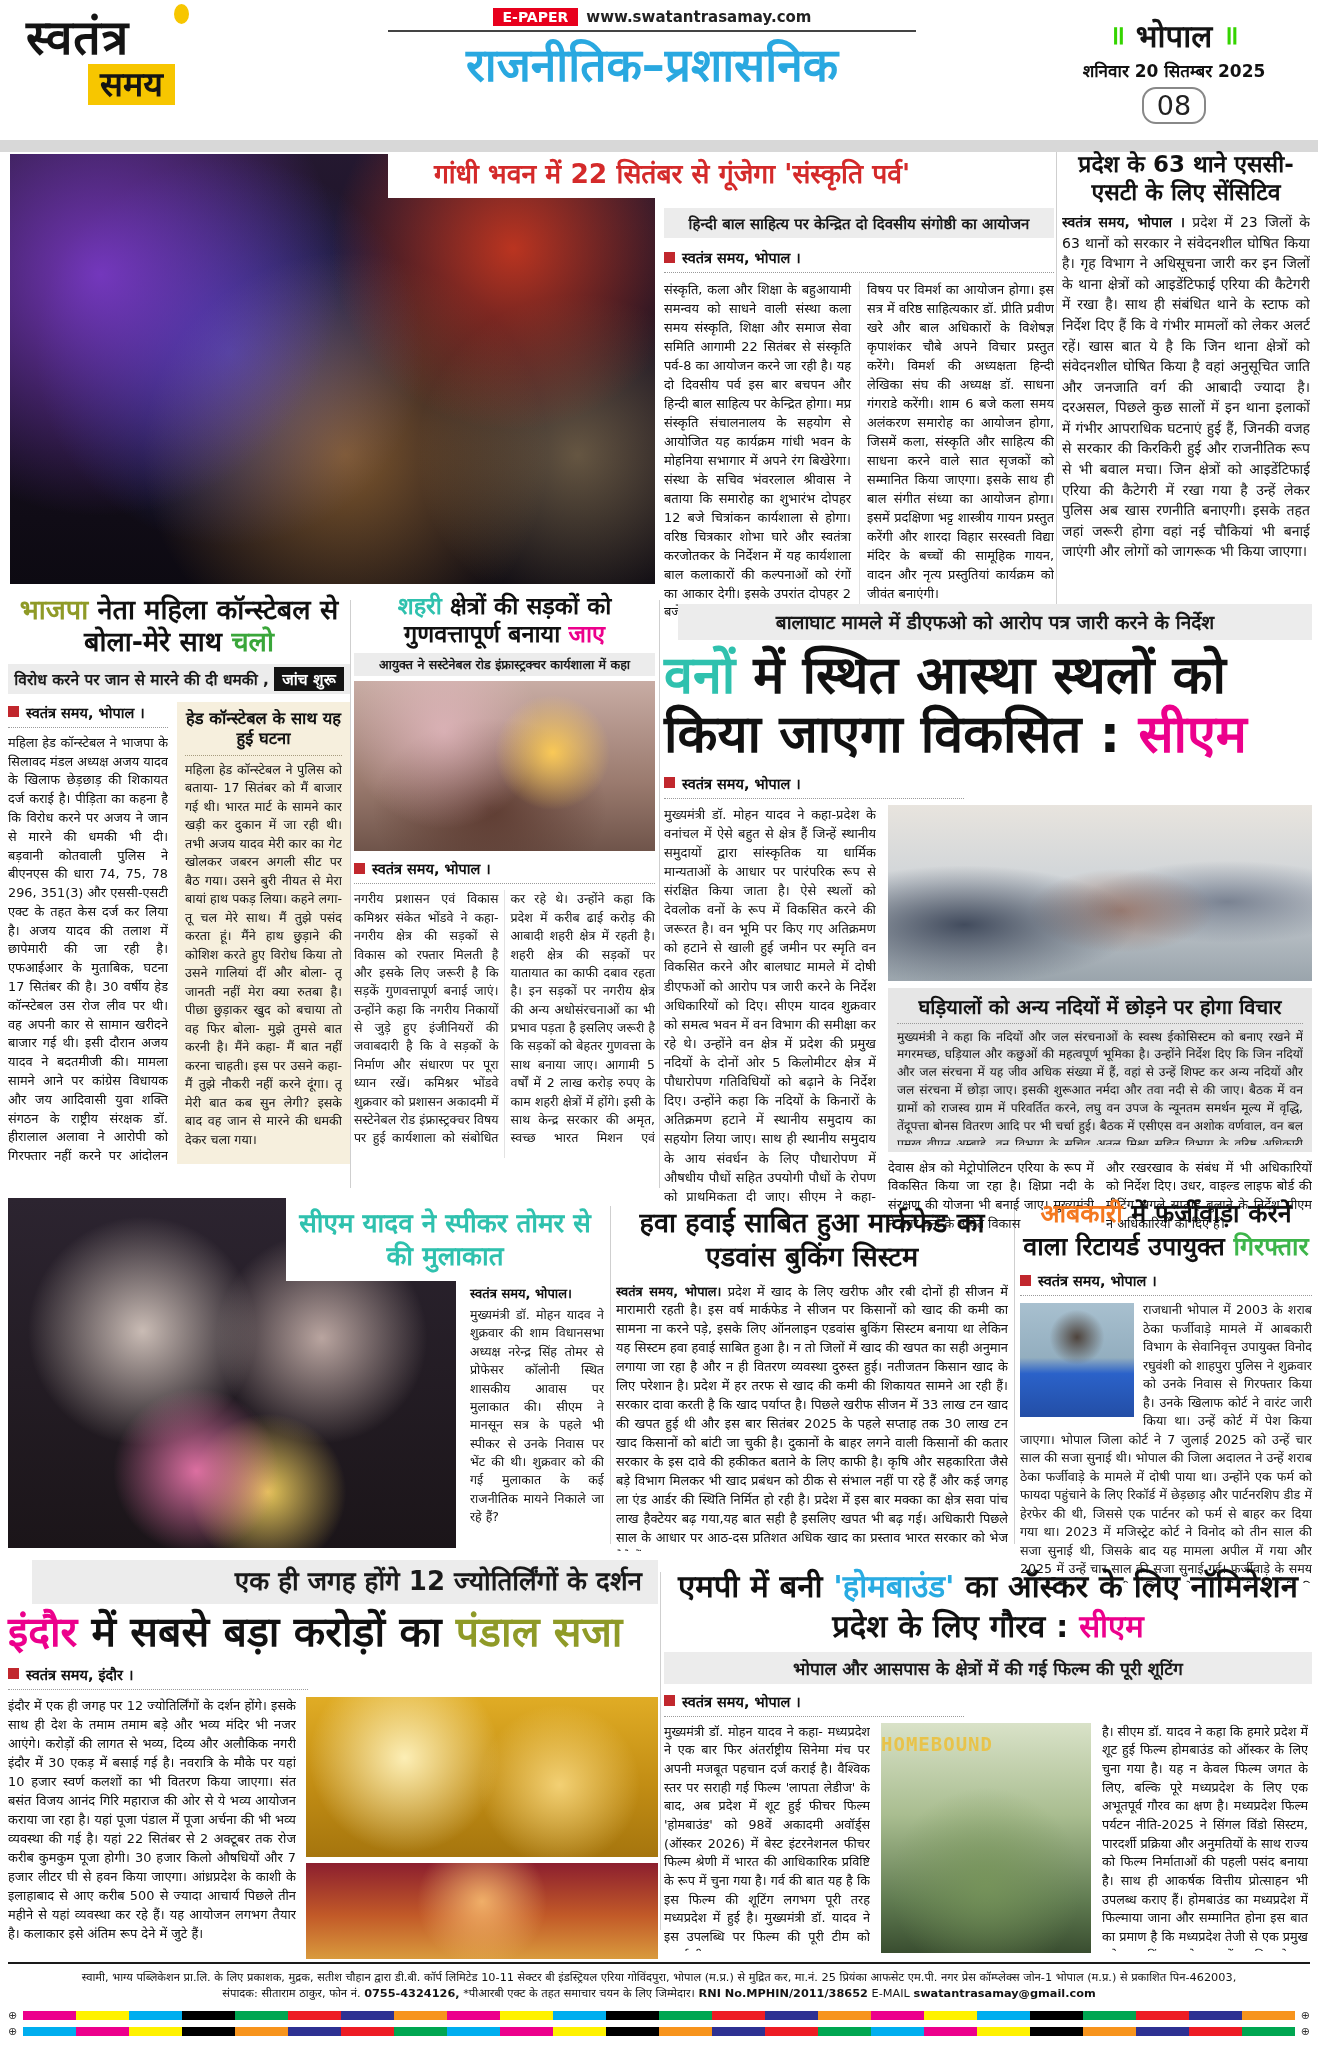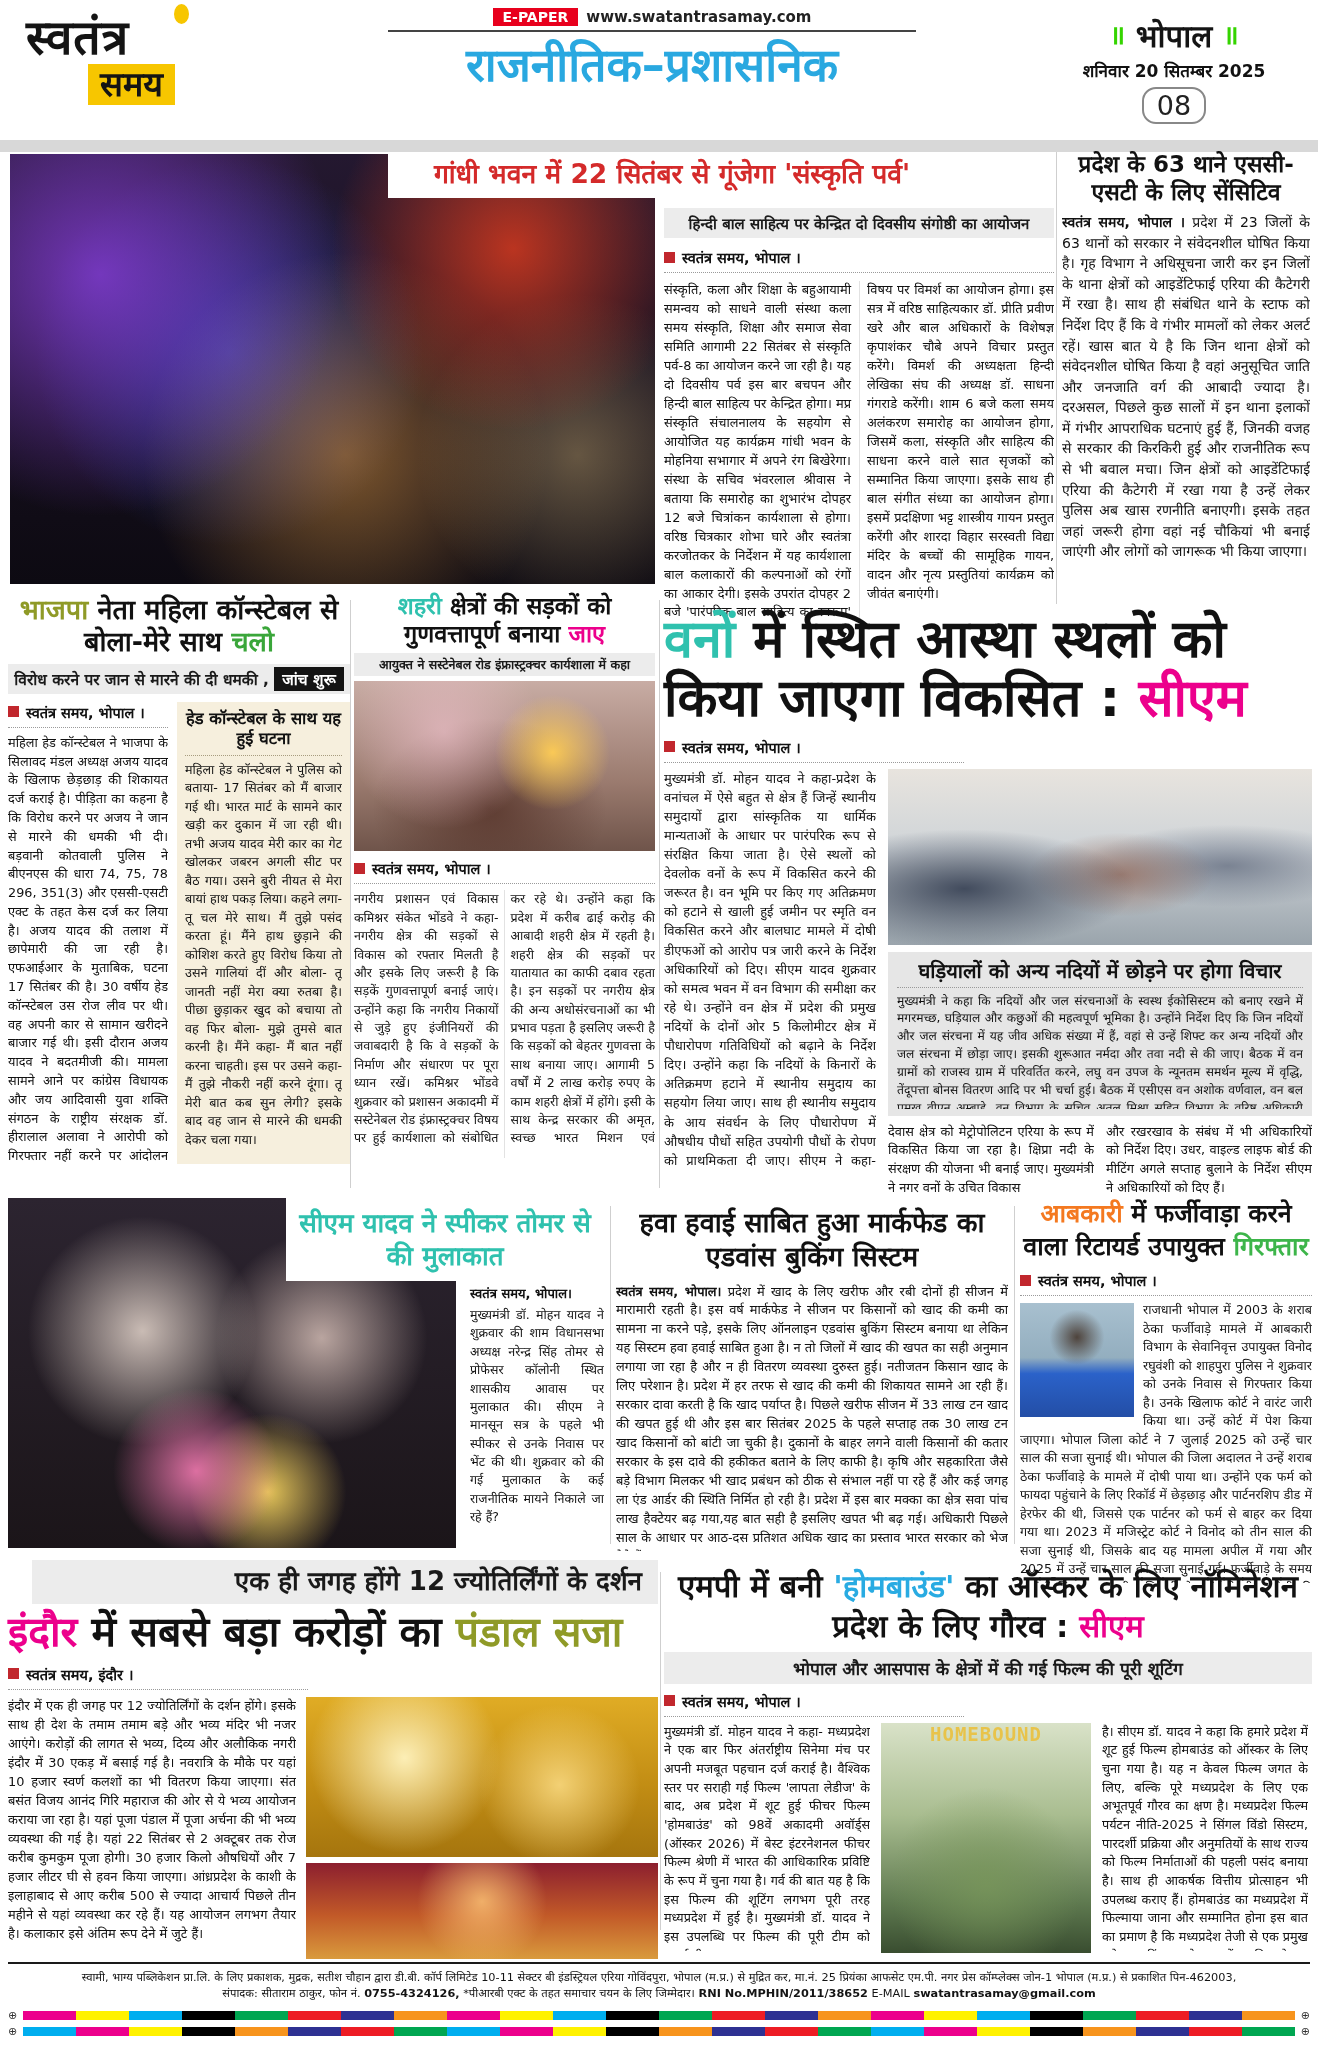--- a/index.html
+++ b/index.html
@@ -132,21 +132,21 @@
   .pandal-photo{margin-top:6px;width:100%;height:96px;
     background:
       radial-gradient(circle at 50% 40%,rgba(255,200,120,.8),transparent 35%),
       linear-gradient(180deg,#8c1f2f 0%,#c25a28 55%,#d99a3d 100%);}
   .hb-art{position:absolute;left:664px;top:1566px;width:648px;}
   .hb-h{font-size:31px;font-weight:bold;text-align:center;line-height:1.3;}
   .hb-sub{margin-top:5px;font-size:17.5px;padding:4px 2px;}
   .hb-art .byline{margin-top:7px;width:300px;}
   .hb-row{display:flex;gap:11px;margin-top:6px;}
   .hb-col{width:206px;font-size:12.7px;height:228px;}
-  .hb-poster{width:210px;height:230px;box-sizing:border-box;text-align:center;
+  .hb-poster{width:210px;height:230px;box-sizing:border-box;padding-top:10px;text-align:left;
     background:
       radial-gradient(circle at 50% 70%,rgba(120,150,90,.8),transparent 50%),
       linear-gradient(180deg,#d9e2c8 0%,#a9bd90 40%,#5f7a50 78%,#394d30 100%);}
   .hb-poster-title{color:#e8c34a;font-weight:bold;font-size:19px;letter-spacing:1px;
     font-family:"DejaVu Sans Mono",monospace;}
   
   .footer{position:absolute;left:8px;top:1962px;width:1302px;border-top:2px solid #1a1a1a;padding-top:6px;}
   .f-line{font-size:11.3px;text-align:center;color:#141414;line-height:1.4;}
   .colorbar-wrap{display:flex;align-items:center;gap:6px;margin-top:7px;}
   .reg-mark{font-size:11px;color:#333;}
@@ -241,20 +241,21 @@
     <div class="kicker shahri-sub">आयुक्त ने सस्टेनेबल रोड इंफ्रास्ट्रक्चर कार्यशाला में कहा</div>
     <div class="lamp-photo photo"></div>
     <div class="byline">
       <span class="sq"></span>
       <span>स्वतंत्र समय, भोपाल ।</span>
     </div>
     <div class="jtext shahri-b">नगरीय प्रशासन एवं विकास कमिश्नर संकेत भोंडवे ने कहा- नगरीय क्षेत्र की सड़कों से विकास को रफ्तार मिलती है और इसके लिए जरूरी है कि सड़कें गुणवत्तापूर्ण बनाई जाएं। उन्होंने कहा कि नगरीय निकायों से जुड़े हुए इंजीनियरों की जवाबदारी है कि वे सड़कों के निर्माण और संधारण पर पूरा ध्यान रखें। कमिश्नर भोंडवे शुक्रवार को प्रशासन अकादमी में सस्टेनेबल रोड इंफ्रास्ट्रक्चर विषय पर हुई कार्यशाला को संबोधित कर रहे थे। उन्होंने कहा कि प्रदेश में करीब ढाई करोड़ की आबादी शहरी क्षेत्र में रहती है। शहरी क्षेत्र की सड़कों पर यातायात का काफी दबाव रहता है। इन सड़कों पर नगरीय क्षेत्र की अन्य अधोसंरचनाओं का भी प्रभाव पड़ता है इसलिए जरूरी है कि सड़कों को बेहतर गुणवत्ता के साथ बनाया जाए। आगामी 5 वर्षों में 2 लाख करोड़ रुपए के काम शहरी क्षेत्रों में होंगे। इसी के साथ केन्द्र सरकार की अमृत, स्वच्छ भारत मिशन एवं प्रधानमंत्री आवास योजना, जलप्रदाय, सीवरेज, हरित क्षेत्र विकास और यूज्ड वाटर मेनेजमेंट आदि कार्यों का क्रियान्वयन भी किया जा रहा है।</div>
   </div>
 
   <div class="van-art">
+    <div class="kicker van-kicker">बालाघाट मामले में डीएफओ को आरोप पत्र जारी करने के निर्देश</div>
     <div class="van-h">
       <span style="color:#2fc1ae;">वनों</span><span> में स्थित आस्था स्थलों को किया जाएगा विकसित : </span><span style="color:#ec008c;">सीएम</span>
     </div>
     <div class="byline">
       <span class="sq"></span>
       <span>स्वतंत्र समय, भोपाल ।</span>
     </div>
     <div class="van-row">
       <div class="jtext van-c1">मुख्यमंत्री डॉ. मोहन यादव ने कहा-प्रदेश के वनांचल में ऐसे बहुत से क्षेत्र हैं जिन्हें स्थानीय समुदायों द्वारा सांस्कृतिक या धार्मिक मान्यताओं के आधार पर पारंपरिक रूप से संरक्षित किया जाता है। ऐसे स्थलों को देवलोक वनों के रूप में विकसित करने की जरूरत है। वन भूमि पर किए गए अतिक्रमण को हटाने से खाली हुई जमीन पर स्मृति वन विकसित करने और बालघाट मामले में दोषी डीएफओं को आरोप पत्र जारी करने के निर्देश अधिकारियों को दिए। सीएम यादव शुक्रवार को समत्व भवन में वन विभाग की समीक्षा कर रहे थे। उन्होंने वन क्षेत्र में प्रदेश की प्रमुख नदियों के दोनों ओर 5 किलोमीटर क्षेत्र में पौधारोपण गतिविधियों को बढ़ाने के निर्देश दिए। उन्होंने कहा कि नदियों के किनारों के अतिक्रमण हटाने में स्थानीय समुदाय का सहयोग लिया जाए। साथ ही स्थानीय समुदाय के आय संवर्धन के लिए पौधारोपण में औषधीय पौधों सहित उपयोगी पौधों के रोपण को प्राथमिकता दी जाए। सीएम ने कहा-मुख्यमंत्री कहा-इंदौर, उज्जैन और</div>
       <div class="van-right">

